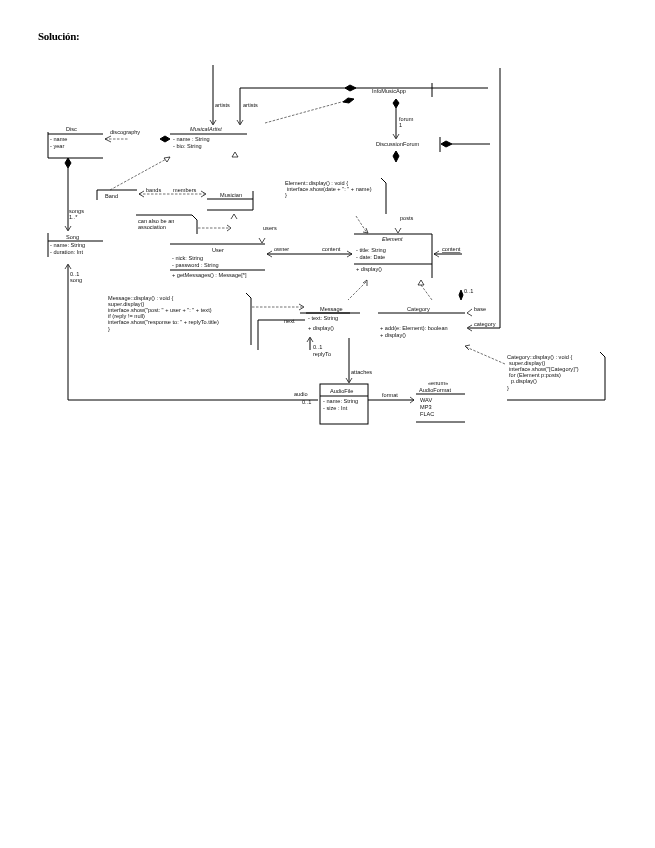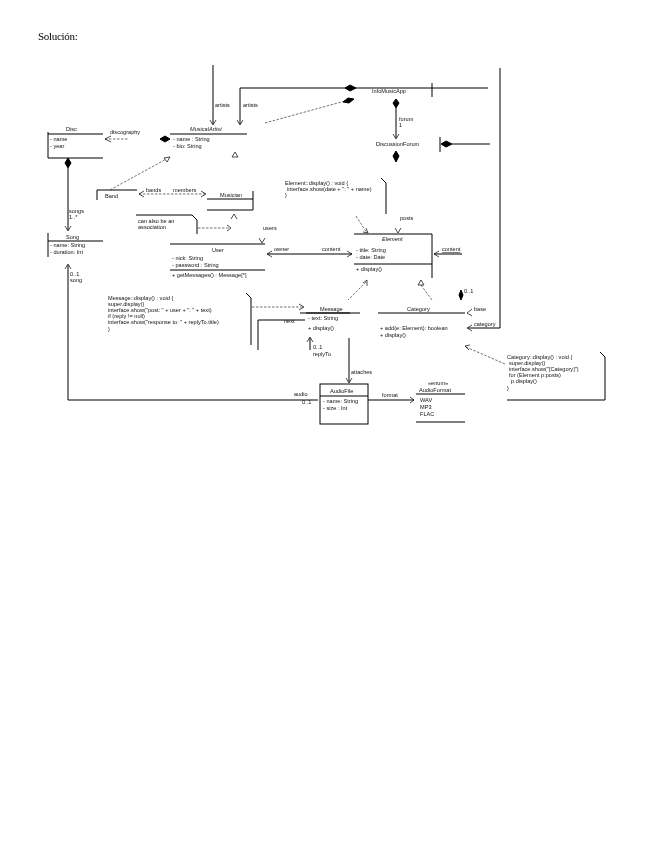--- a/index.html
+++ b/index.html
@@ -1,17 +1,17 @@
 <!DOCTYPE html>
 <html><head>
 <meta charset="utf-8">
 <style>
   html,body{margin:0;padding:0;background:#ffffff;}
   body{width:655px;height:848px;position:relative;overflow:hidden;font-family:"Liberation Sans",sans-serif;color:#000;}
-  .heading{position:absolute;left:38px;top:30px;font-family:"Liberation Serif",serif;font-weight:normal;font-size:11px;letter-spacing:-0.3px;}
+  .heading{position:absolute;left:38px;top:30px;font-family:"Liberation Serif",serif;font-weight:bold;font-size:11px;letter-spacing:-0.3px;}
   svg{position:absolute;left:0;top:0;}
   svg text{font-family:"Liberation Sans",sans-serif;font-size:5.6px;fill:#111;}
   .ln{stroke:#000;stroke-width:1;fill:none;}
   .thin{stroke:#000;stroke-width:0.7;fill:none;}
   .dash{stroke:#333;stroke-width:0.7;fill:none;stroke-dasharray:2.5,1.5;}
   .dia{fill:#000;stroke:#000;}
   .tri{fill:#fff;stroke:#000;stroke-width:0.7;}
 </style>
 </head>
 <body>

